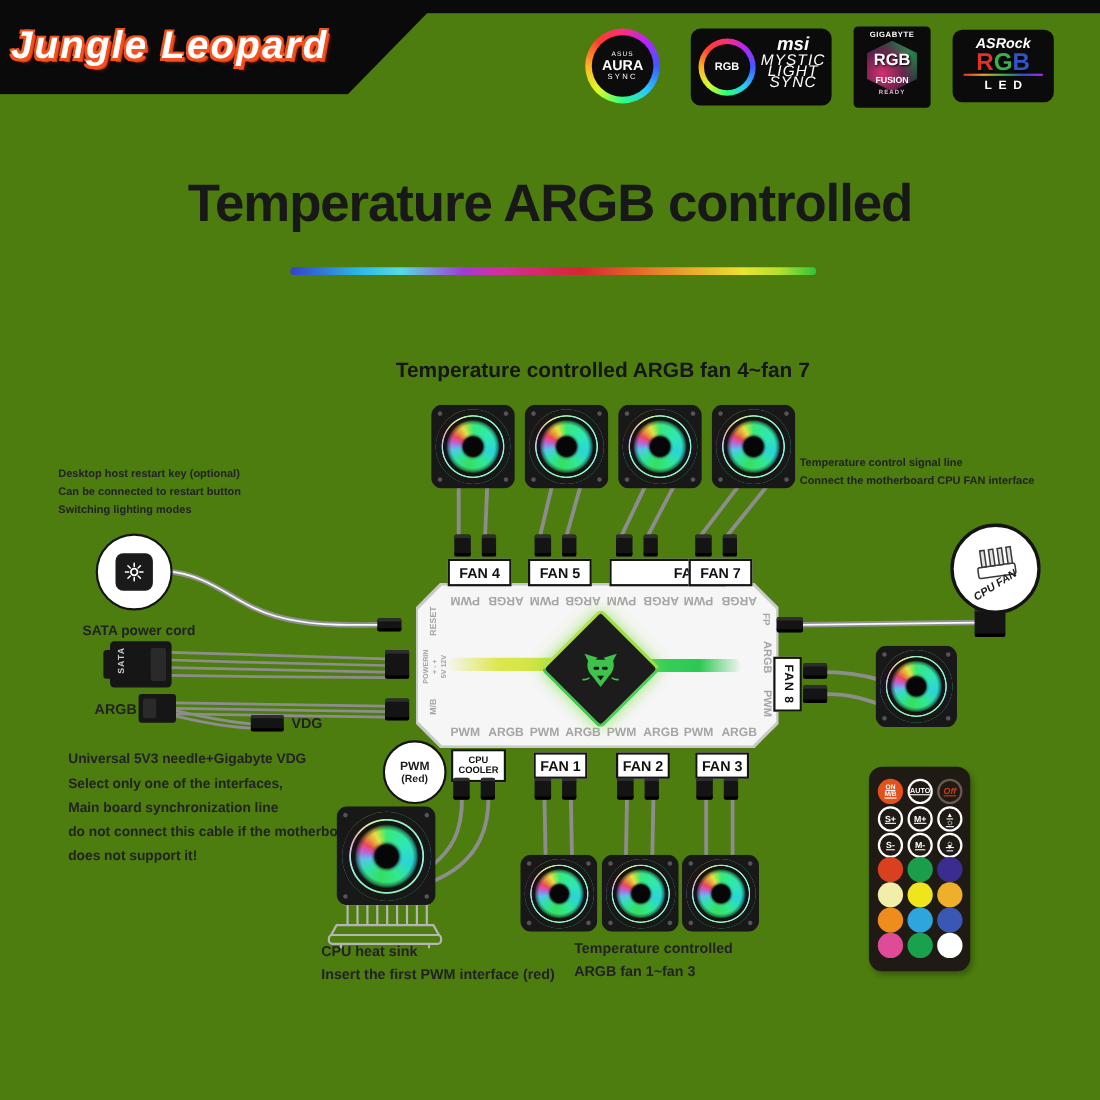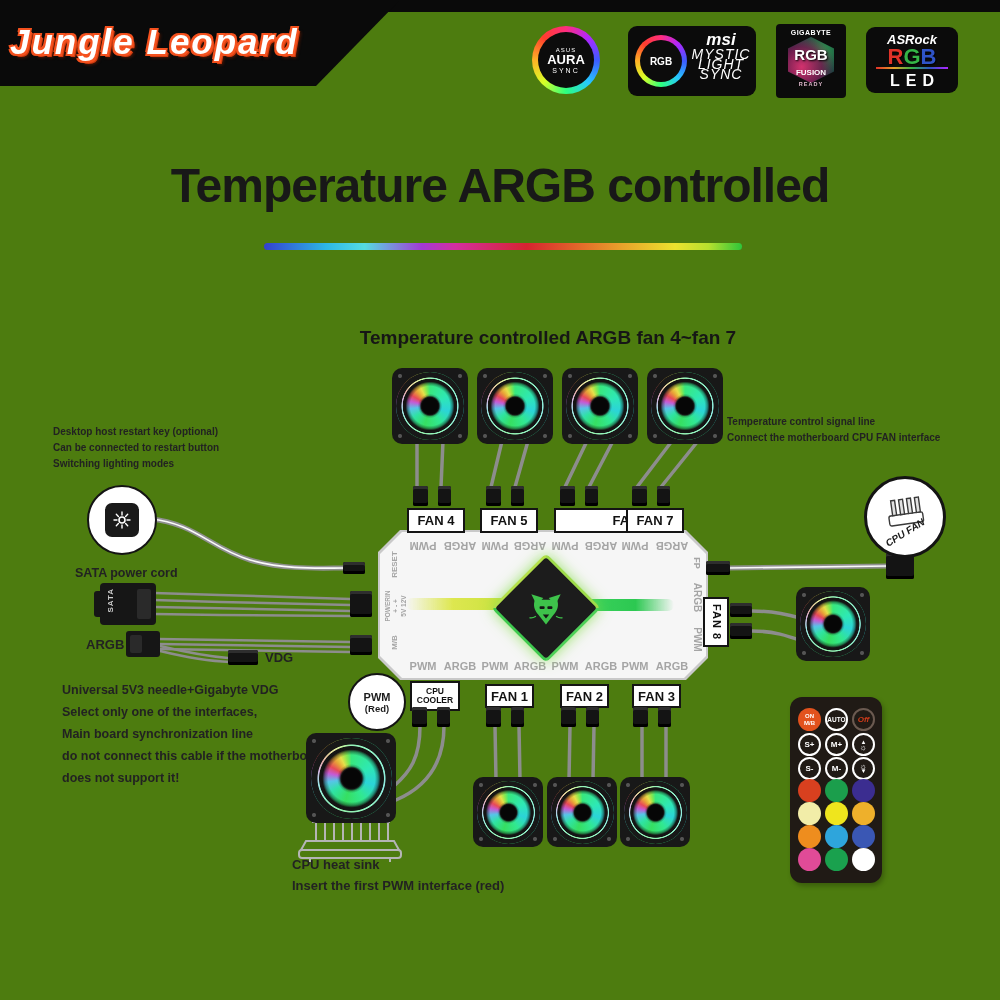--- a/index.html
+++ b/index.html
@@ -92,21 +92,21 @@
   
   .note{position:absolute;font-size:10px;font-weight:700;color:#222;line-height:16px;white-space:nowrap;}
   .note-big{font-size:12.5px;line-height:22px;}
   .circletag{position:absolute;background:#fff;border:2.5px solid #141414;border-radius:50%;
              display:flex;flex-direction:column;align-items:center;justify-content:center;z-index:4;}
 
   
   #remote{left:790px;top:697px;width:92px;height:186px;background:#201a15;border-radius:12px;
           box-shadow:2px 3px 5px rgba(0,0,0,.25);z-index:4;}
   .rbtn{position:absolute;width:23px;height:23px;border-radius:50%;display:flex;flex-direction:column;
-        align-items:center;justify-content:center;font-weight:700;color:#fff;box-sizing:border-box;}
+        align-items:center;justify-content:center;font-weight:700;color:#fff;box-sizing:border-box;text-decoration:underline;}
   .rbtn.outline{border:2px solid #fff;background:#201a15;font-size:8px;}
   .rbtn .two{font-size:6px;line-height:6.5px;}
   .icon-stack{font-size:6px;line-height:5px;text-align:center;color:#fff;}
 </style>
 </head>
 <body>
 
 <div id="stage">
 
   <svg class="abs" width="1000" height="1000" style="left:0;top:0;z-index:2;" viewBox="0 0 1000 1000" fill="none">
@@ -198,21 +198,21 @@
     <div class="giga-txt" style="top:5px;font-size:7px;font-weight:800;letter-spacing:.5px;">GIGABYTE</div>
     <div class="giga-txt" style="top:22px;font-size:15px;font-weight:800;text-shadow:1px 1px 2px #000;">RGB</div>
     <div class="giga-txt" style="top:44px;font-size:8px;font-weight:800;">FUSION</div>
     <div class="giga-txt" style="top:57px;font-size:5.5px;font-weight:700;letter-spacing:1px;color:#dfb9cd;">READY</div>
   </div>
 
   <div class="abs badge" style="left:866px;top:27px;width:92px;height:66px;z-index:7;">
     <div class="abs" style="left:0;top:5px;width:92px;text-align:center;font-size:13px;font-weight:800;font-style:italic;">ASRock</div>
     <div class="abs" style="left:0;top:17px;width:92px;text-align:center;font-size:22px;font-weight:800;text-shadow:1px 1px 1px #000;"><span class="col-r">R</span><span class="col-g">G</span><span class="col-b">B</span></div>
     <div class="rgbline"></div>
-    <div class="abs" style="left:0;top:45px;width:92px;text-align:center;font-size:16px;font-weight:700;letter-spacing:6px;text-indent:6px;">LED</div>
+    <div class="abs" style="left:0;top:45px;width:92px;text-align:center;font-size:11px;font-weight:700;letter-spacing:6px;text-indent:6px;">LED</div>
   </div>
 
   <div class="abs" id="title">Temperature ARGB controlled</div>
   <div class="abs" id="rainbowbar"></div>
   <div class="abs" id="subtitle">Temperature controlled ARGB fan 4~fan 7</div>
 
   <div class="fan" style="left:392px;top:368px;width:76px;height:76px;z-index:3;"></div>
   <div class="fan" style="left:477px;top:368px;width:76px;height:76px;z-index:3;"></div>
   <div class="fan" style="left:562px;top:368px;width:76px;height:76px;z-index:3;"></div>
   <div class="fan" style="left:647px;top:368px;width:76px;height:76px;z-index:3;"></div>
@@ -398,20 +398,24 @@
 
   <div class="fan" style="left:306px;top:733px;width:90px;height:90px;z-index:3;"></div>
   <div class="fan" style="left:473px;top:777px;width:70px;height:70px;z-index:3;"></div>
   <div class="fan" style="left:547px;top:777px;width:70px;height:70px;z-index:3;"></div>
   <div class="fan" style="left:620px;top:777px;width:70px;height:70px;z-index:3;"></div>
 
   <div class="note" style="left:292px;top:854px;font-size:13px;line-height:21px;">
     <div>CPU heat sink</div>
     <div>Insert the first PWM interface (red)</div>
   </div>
+  <div class="note" style="left:522px;top:851px;font-size:13px;line-height:21px;">
+    <div>Temperature controlled</div>
+    <div>ARGB fan 1~fan 3</div>
+  </div>
 
   <div class="abs" id="remote">
     <div class="rbtn" style="left:8px;top:11px;background:#e2521d;">
       <span class="two">ON</span>
         <span class="two">M/B</span>
     </div>
     <div class="rbtn outline" style="left:35px;top:11px;font-size:6.5px;">AUTO</div>
     <div class="rbtn outline" style="left:62px;top:11px;border-color:#6b5a50;color:#cf3b1a;font-size:8px;font-style:italic;">Off</div>
 
     <div class="rbtn outline" style="left:8px;top:36px;">S+</div>

